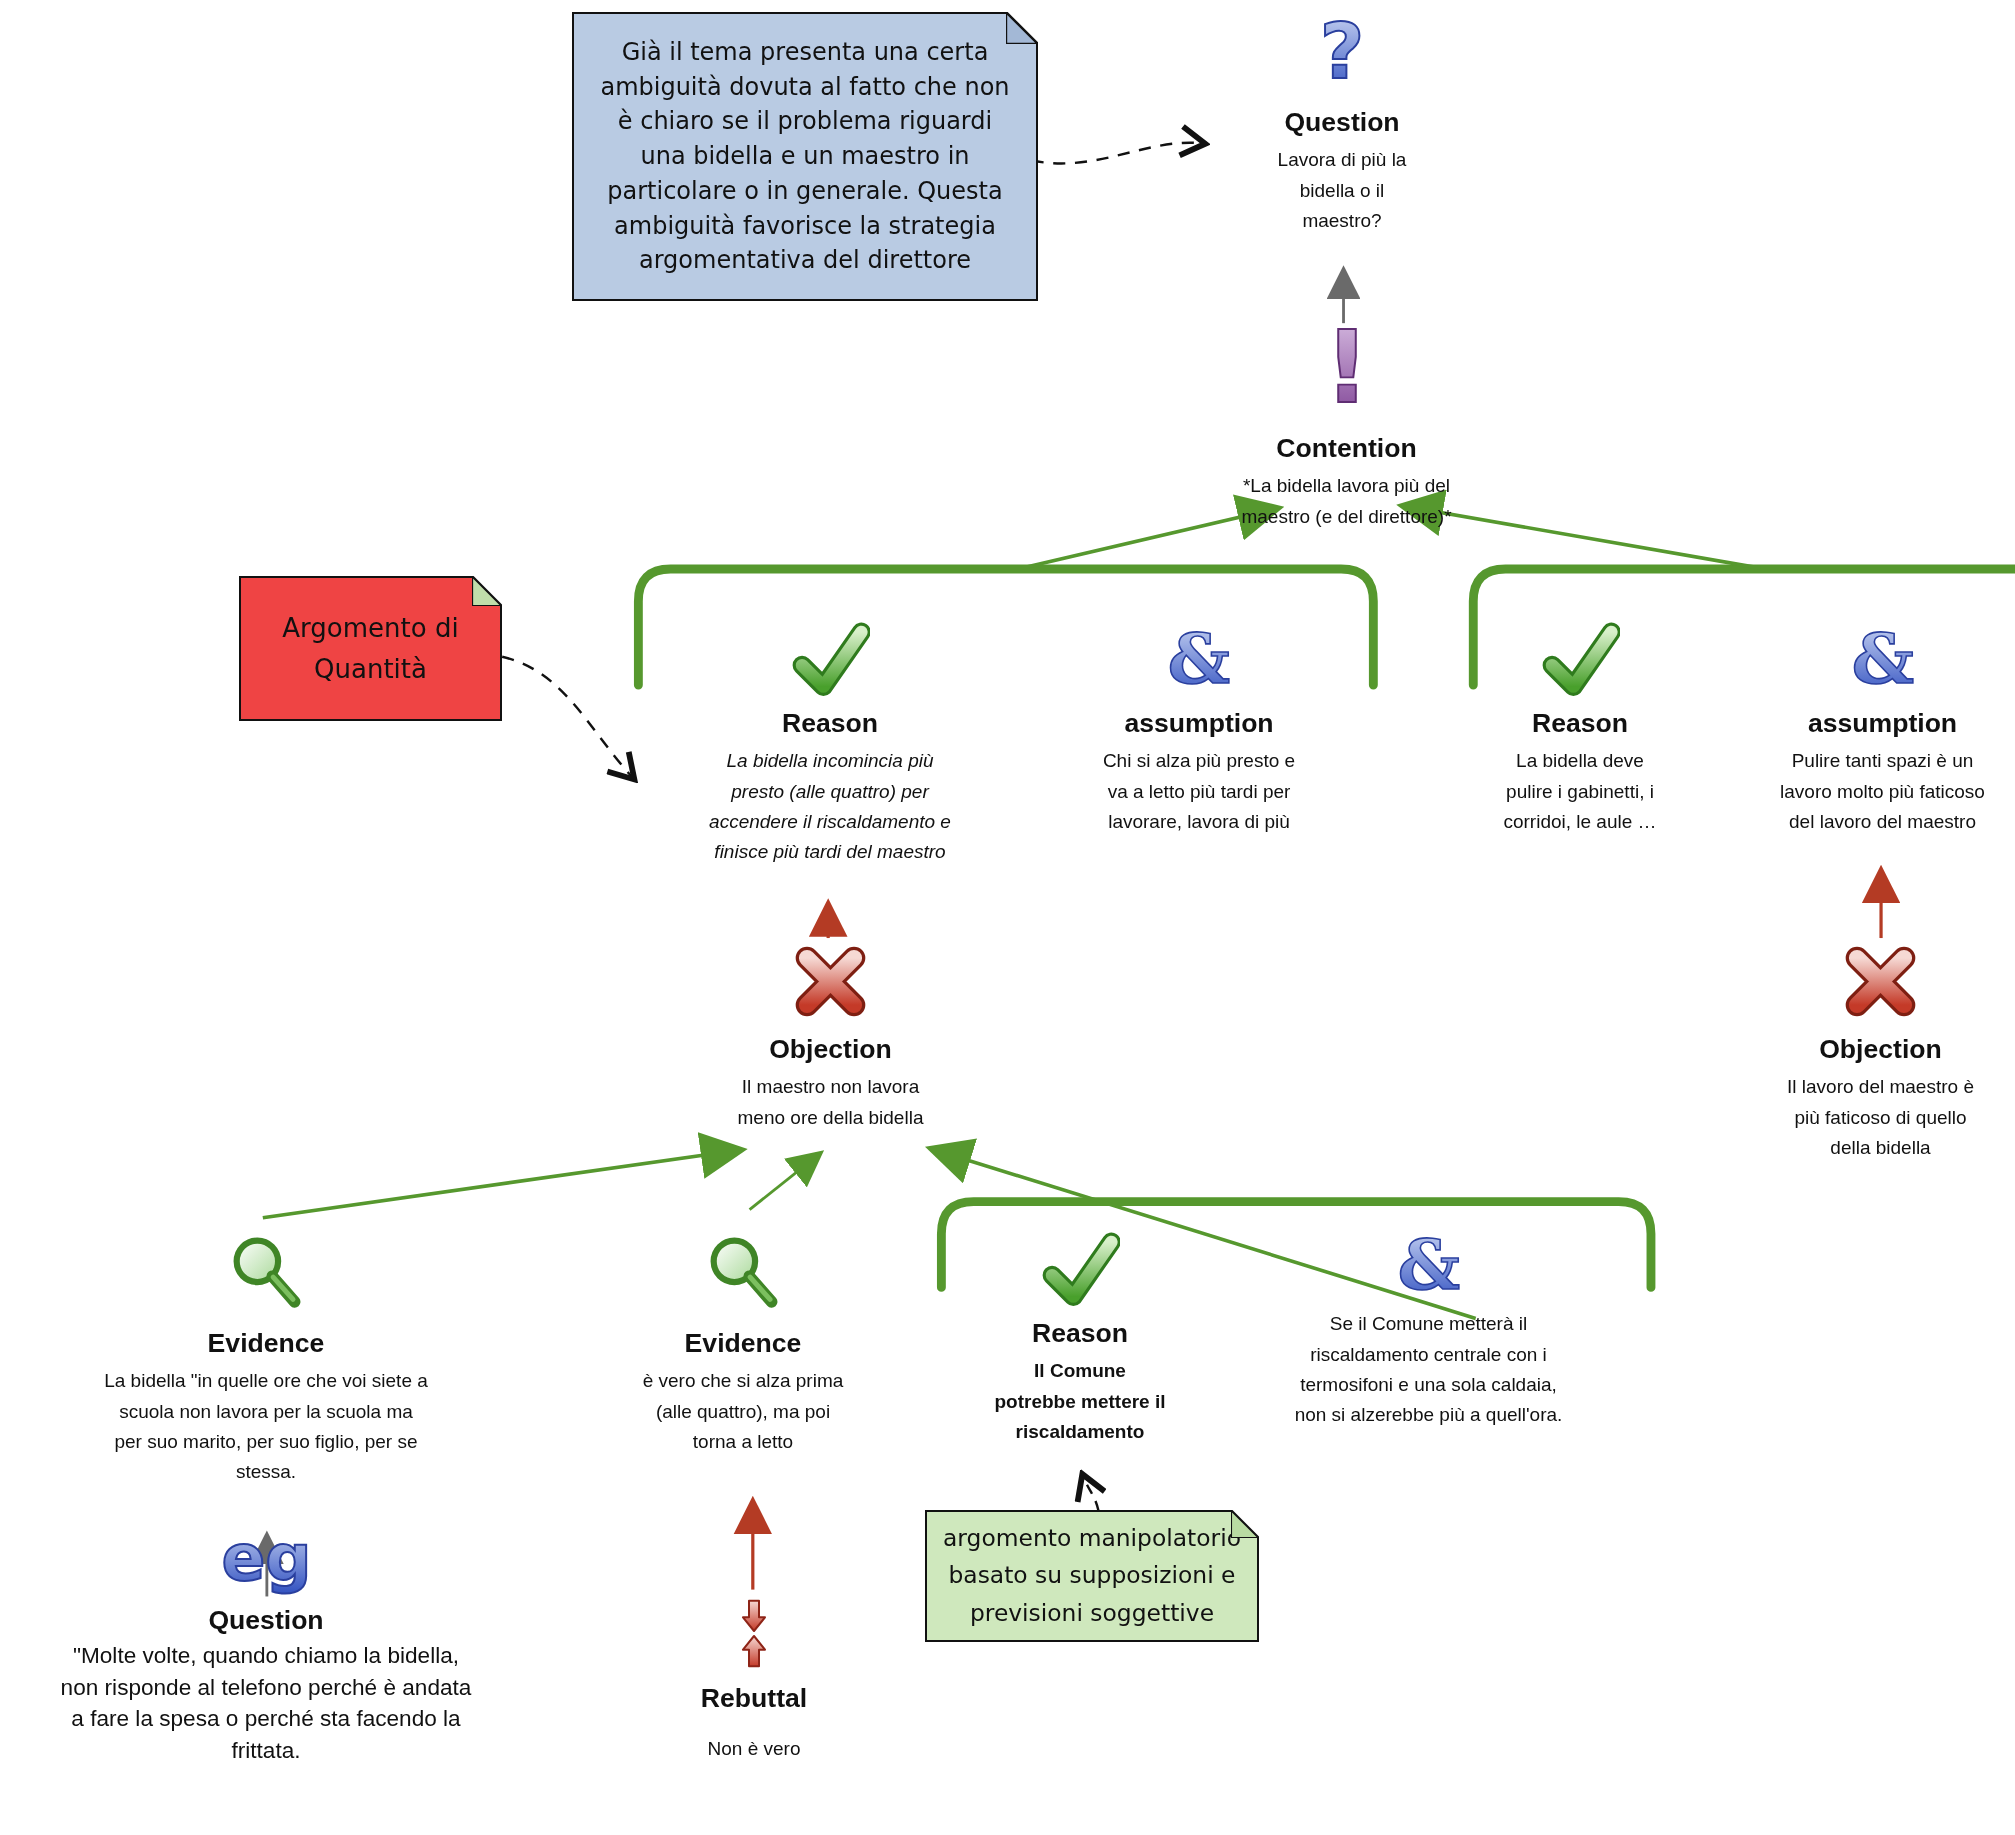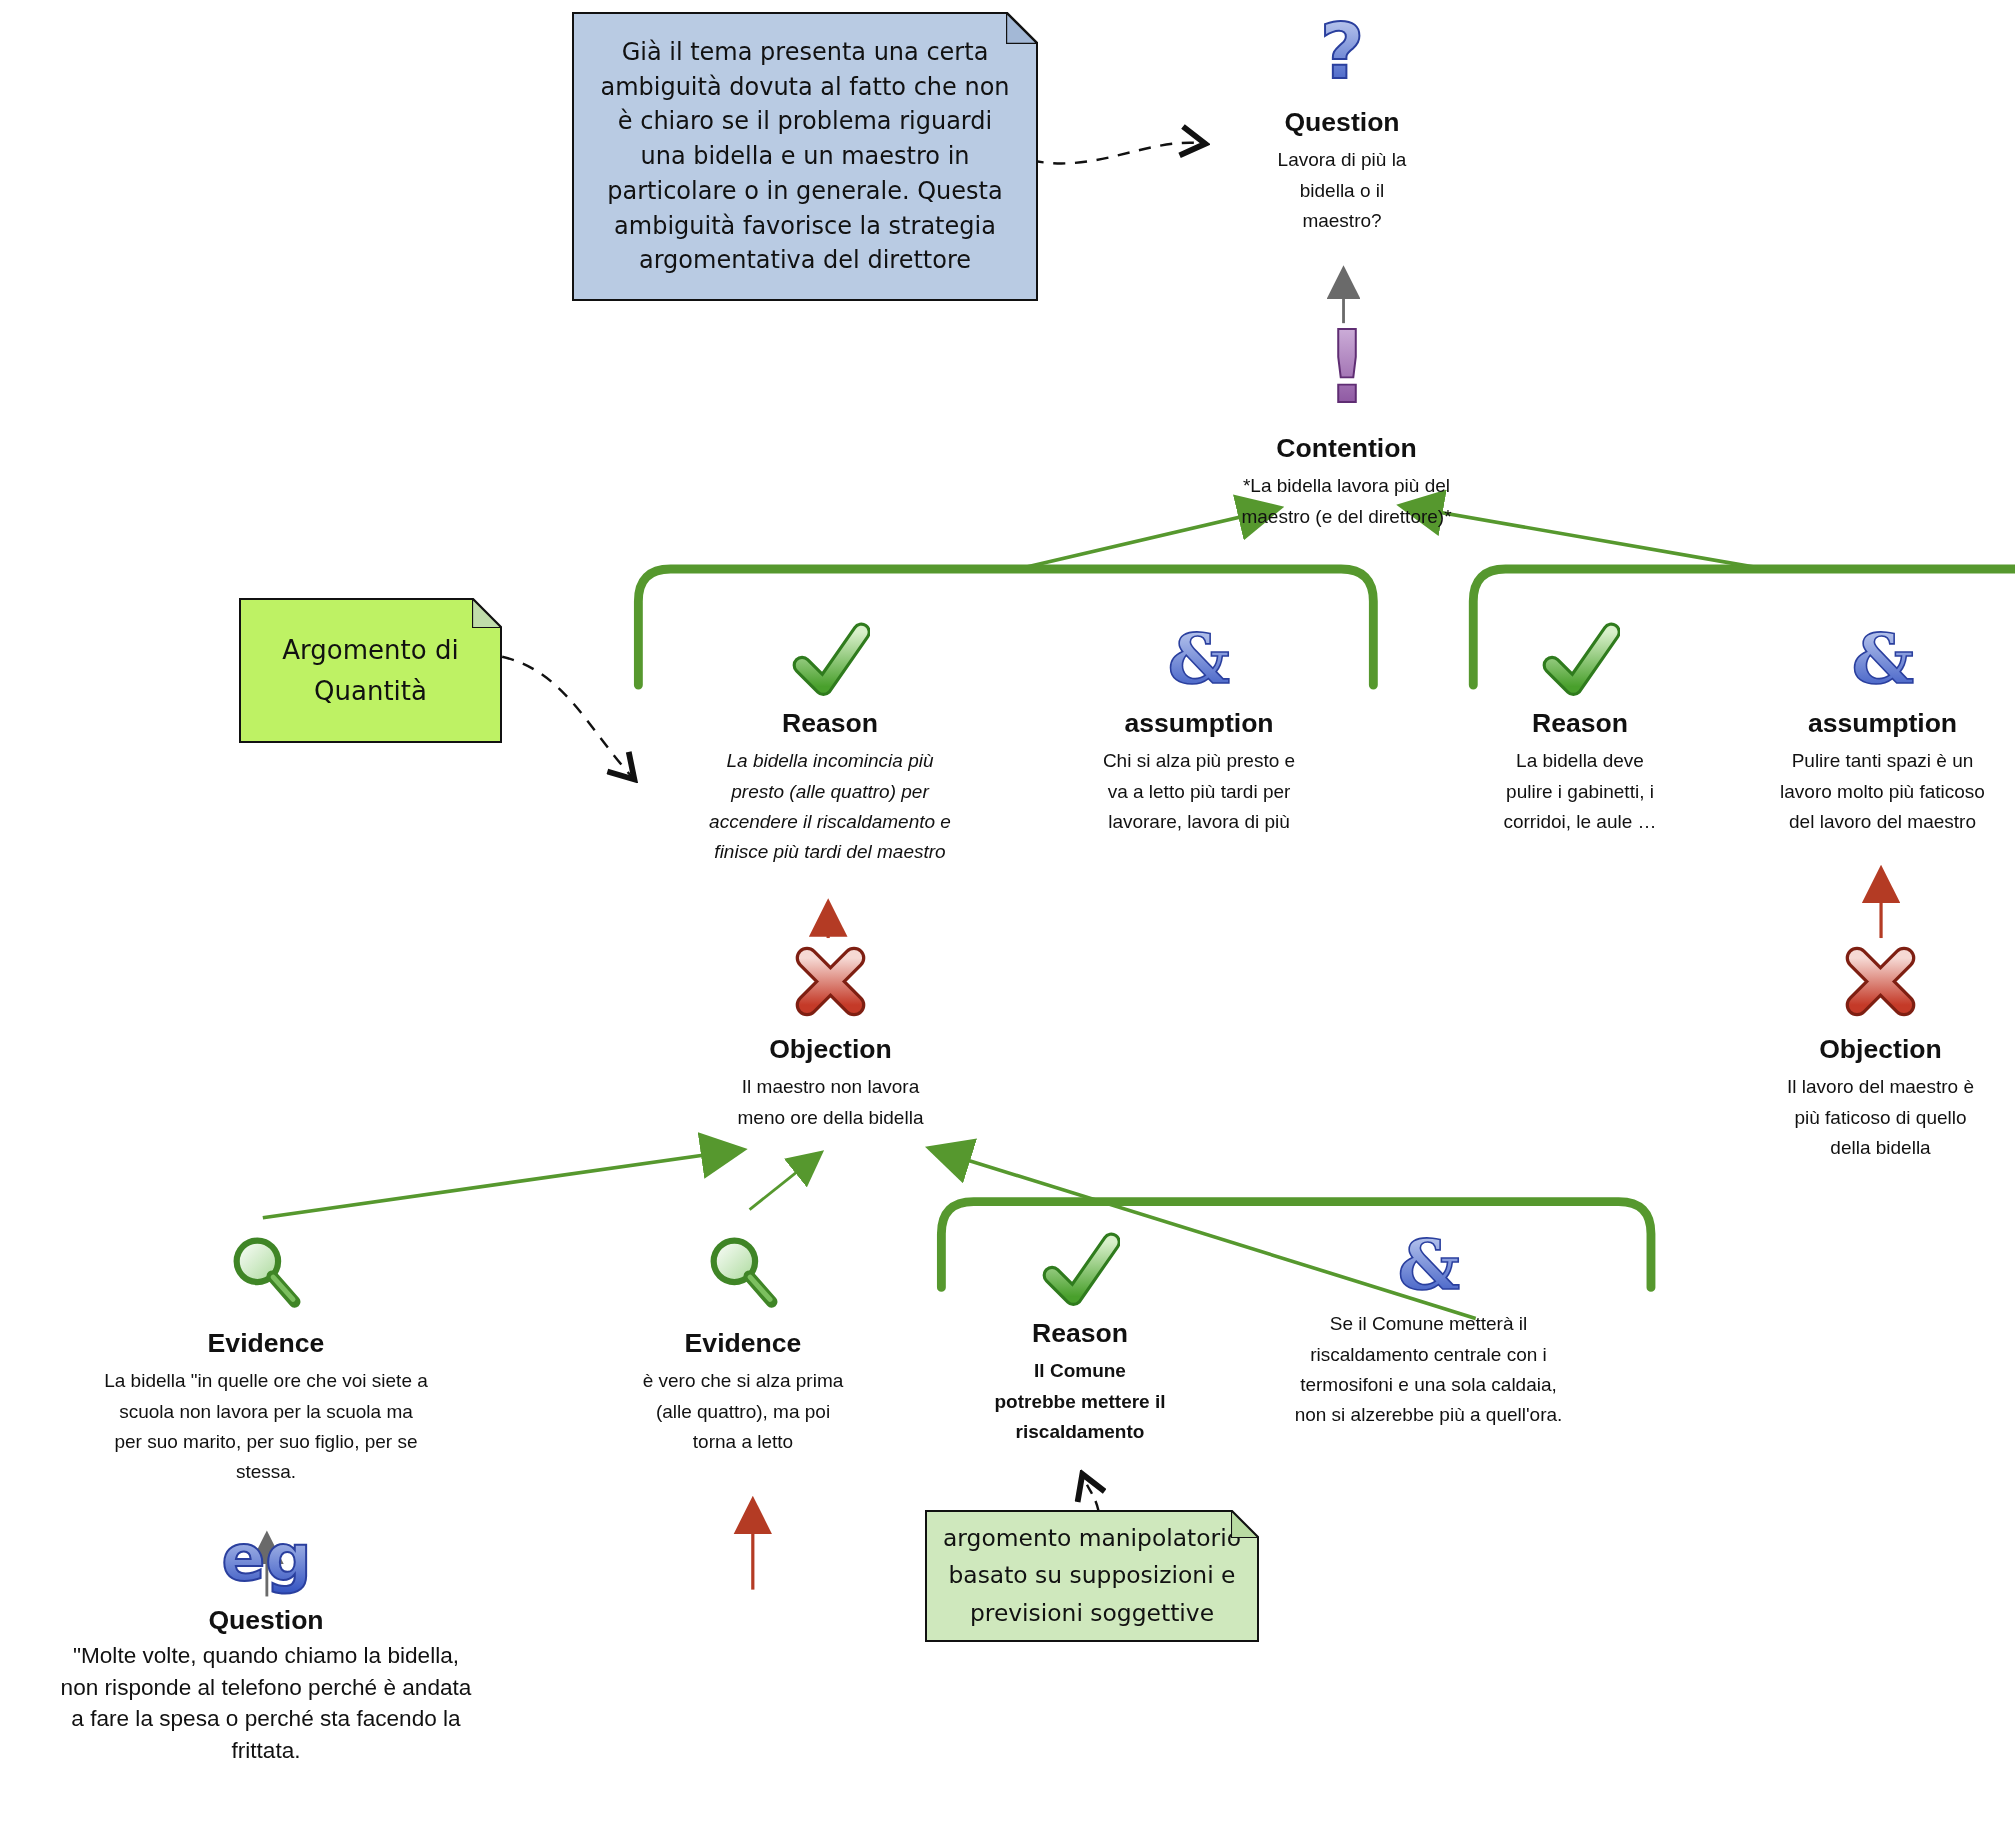--- a/index.html
+++ b/index.html
@@ -92,21 +92,21 @@
 una bidella e un maestro in
 particolare o in generale. Questa
 ambiguità favorisce la strategia
 argomentativa del direttore</span>
     <svg class="fold" width="32" height="32" viewBox="0 0 80 80">
       <path d="M0,0 L80,0 L80,80 Z" fill="#ffffff"></path>
       <path d="M0,0 L80,80 L0,80 Z" fill="#a3b8d6" stroke="#111" stroke-width="6"></path>
     </svg>
   </div>
 
-  <div class="note" style="left:239px;top:598px;width:263px;height:145px;background:#bef264;font-size:26px;line-height:1.55;">
+  <div class="note" style="left:239px;top:576px;width:263px;height:145px;background:#ef4444;font-size:26px;line-height:1.55;">
     <span>Argomento di
 Quantità</span>
     <svg class="fold" width="30" height="30" viewBox="0 0 80 80">
       <path d="M0,0 L80,0 L80,80 Z" fill="#ffffff"></path>
       <path d="M0,0 L80,80 L0,80 Z" fill="#c0ddaa" stroke="#111" stroke-width="6"></path>
     </svg>
   </div>
 
   <div class="note" style="left:925px;top:1510px;width:334px;height:132px;background:#cfe8bd;font-size:23.4px;line-height:1.6;">
     <span>argomento manipolatorio
@@ -251,15 +251,23 @@
     <svg class="icon" width="93" height="69" viewBox="0 0 230 170">
       <text x="115" y="128" text-anchor="middle" font-family="DejaVu Sans, sans-serif" font-weight="bold" font-size="160" fill="url(#gBlue)" stroke="#2a3f9e" stroke-width="5">eg</text>
     </svg>
     <div class="nlabel" style="margin-top:8px;">Question</div>
     <div class="ntext ex-text" style="width:463px;margin-top:4px;">"Molte volte, quando chiamo la bidella,
 non risponde al telefono perché è andata
 a fare la spesa o perché sta facendo la
 frittata.</div>
   </div>
 
+  <div class="node" style="left:633px;top:1596px;width:242px;">
+    <svg class="icon" width="50" height="75" viewBox="0 0 150 225">
+      <polygon points="75,105 42,64 60,64 60,14 90,14 90,64 108,64" fill="url(#gRed)" stroke="#8e2417" stroke-width="6" stroke-linejoin="round"></polygon>
+      <polygon points="75,120 42,161 60,161 60,211 90,211 90,161 108,161" fill="url(#gRed)" stroke="#8e2417" stroke-width="6" stroke-linejoin="round"></polygon>
+    </svg>
+    <div class="nlabel">Rebuttal</div>
+    <div class="ntext" style="width:202px;margin-top:20px;">Non è vero</div>
+  </div>
 
 </div>
 
 
 </body></html>

